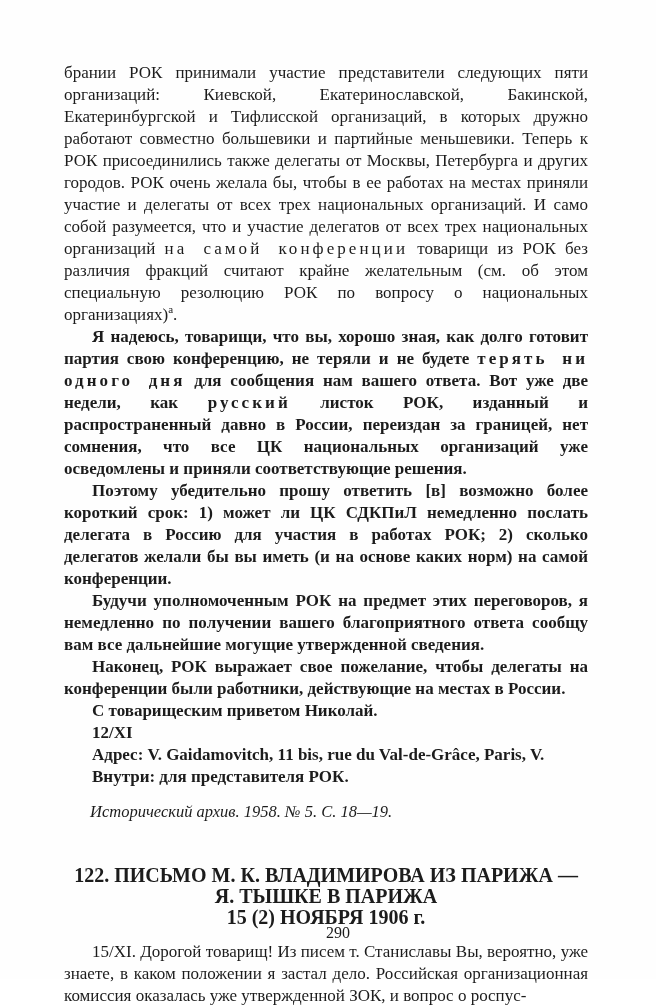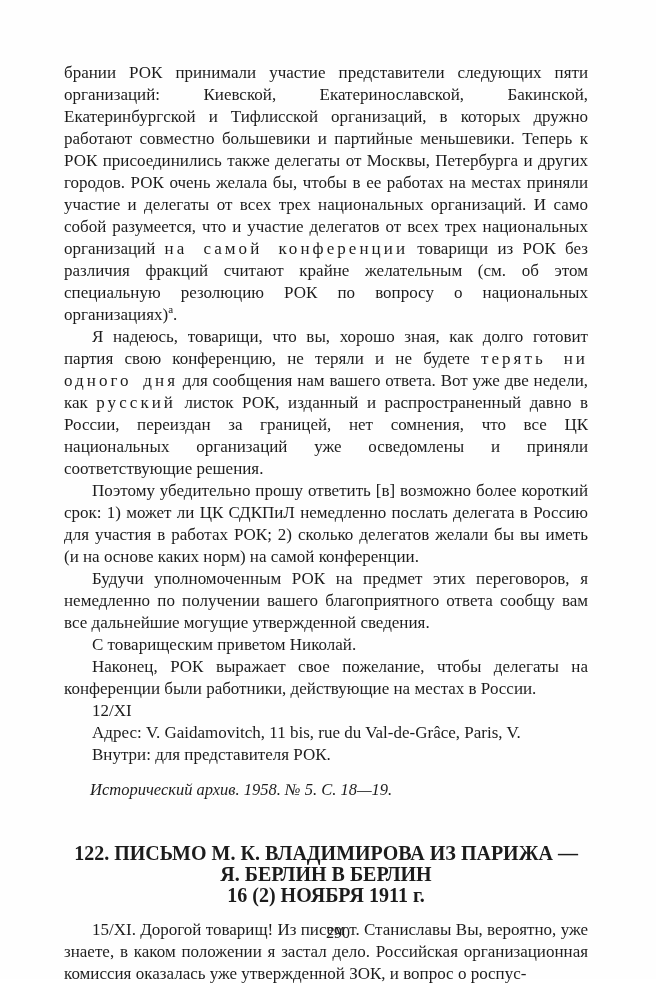--- a/index.html
+++ b/index.html
@@ -14,21 +14,21 @@
     position: relative;
     width: 656px; height: 979px;
     padding: 62px 68px 0 64px;
     background: #fefefe;
   }
   .body-text p {
     font-size: 17px;
     line-height: 22px;
     text-align: justify;
   }
-  .body-text p.indent { text-indent: 28px; }
+  .body-text p.indent { text-indent: 28px; font-weight: bold; }
   .spaced { letter-spacing: 0.18em; word-spacing: 0.22em; }
   sup.fnref {
     font-size: 11px;
     vertical-align: super;
     line-height: 0;
     font-style: normal;
   }
   .source {
     margin-top: 13px;
     margin-left: 26px;
@@ -79,35 +79,35 @@
 
 <div class="page">
 
   <div class="body-text">
     <p><span>брании РОК принимали участие представители следующих пяти организаций: Киевской, Екатеринославской, Бакинской, Екатеринбургской и Тифлисской организаций, в которых дружно работают совместно большевики и партийные меньшевики. Теперь к РОК присоединились также делегаты от Москвы, Петербурга и других городов. РОК очень желала бы, чтобы в ее работах на местах приняли участие и делегаты от всех трех национальных организаций. И само собой разумеется, что и участие делегатов от всех трех национальных организаций </span><span class="spaced">на самой конференции</span><span> товарищи из РОК без различия фракций считают крайне желательным (см. об этом специальную резолюцию РОК по вопросу о национальных организациях)</span><sup class="fnref">а</sup><span>.</span></p>
 
     <p class="indent"><span>Я надеюсь, товарищи, что вы, хорошо зная, как долго готовит партия свою конференцию, не теряли и не будете </span><span class="spaced">терять ни одного дня</span><span> для сообщения нам вашего ответа. Вот уже две недели, как </span><span class="spaced">русский</span><span> листок РОК, изданный и распространенный давно в России, переиздан за границей, нет сомнения, что все ЦК национальных организаций уже осведомлены и приняли соответствующие решения.</span></p>
 
     <p class="indent">Поэтому убедительно прошу ответить [в] возможно более короткий срок: 1) может ли ЦК СДКПиЛ немедленно послать делегата в Россию для участия в работах РОК; 2) сколько делегатов желали бы вы иметь (и на основе каких норм) на самой конференции.</p>
     <p class="indent">Будучи уполномоченным РОК на предмет этих переговоров, я немедленно по получении вашего благоприятного ответа сообщу вам все дальнейшие могущие утвержденной сведения.</p>
+    <p class="indent">Наконец, РОК выражает свое пожелание, чтобы делегаты на конференции были работники, действующие на местах в России.</p>
     <p class="indent">С товарищеским приветом Николай.</p>
-    <p class="indent">Наконец, РОК выражает свое пожелание, чтобы делегаты на конференции были работники, действующие на местах в России.</p>
     <p class="indent">12/XI</p>
     <p class="indent">Адрес: V. Gaidamovitch, 11 bis, rue du Val-de-Grâce, Paris, V.</p>
     <p class="indent">Внутри: для представителя РОК.</p>
   </div>
 
   <div class="source">
     <div>Исторический архив. 1958. № 5. С. 18—19.</div>
   </div>
 
   <div class="doc-heading">
     <div>122. ПИСЬМО М. К. ВЛАДИМИРОВА ИЗ ПАРИЖА —</div>
-    <div>Я. БЕРЛИН В БЕРЛИН</div>
-    <div>16 (2) НОЯБРЯ 1911 г.</div>
+    <div>Я. ТЫШКЕ В ПАРИЖА</div>
+    <div>15 (2) НОЯБРЯ 1906 г.</div>
   </div>
 
   <p class="next-para">15/XI. Дорогой товарищ! Из писем т. Станиславы Вы, вероятно, уже знаете, в каком положении я застал дело. Российская организационная комиссия оказалась уже утвержденной ЗОК, и вопрос о роспус-</p>
 
 
   <div class="page-number">290</div>
 
 </div>
 
 </body></html>

